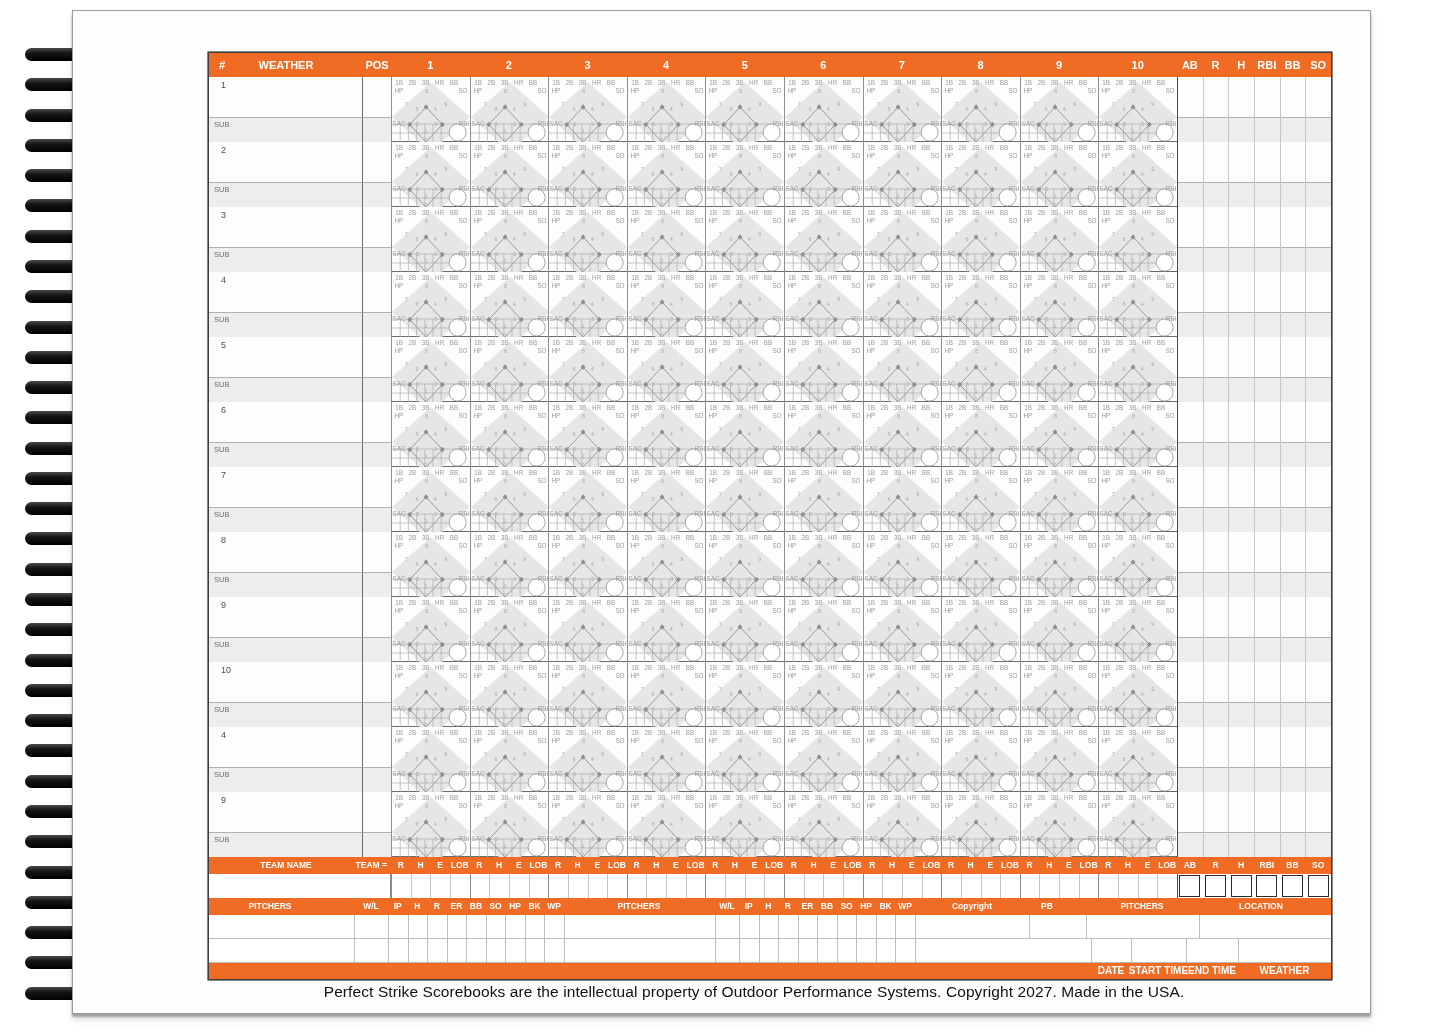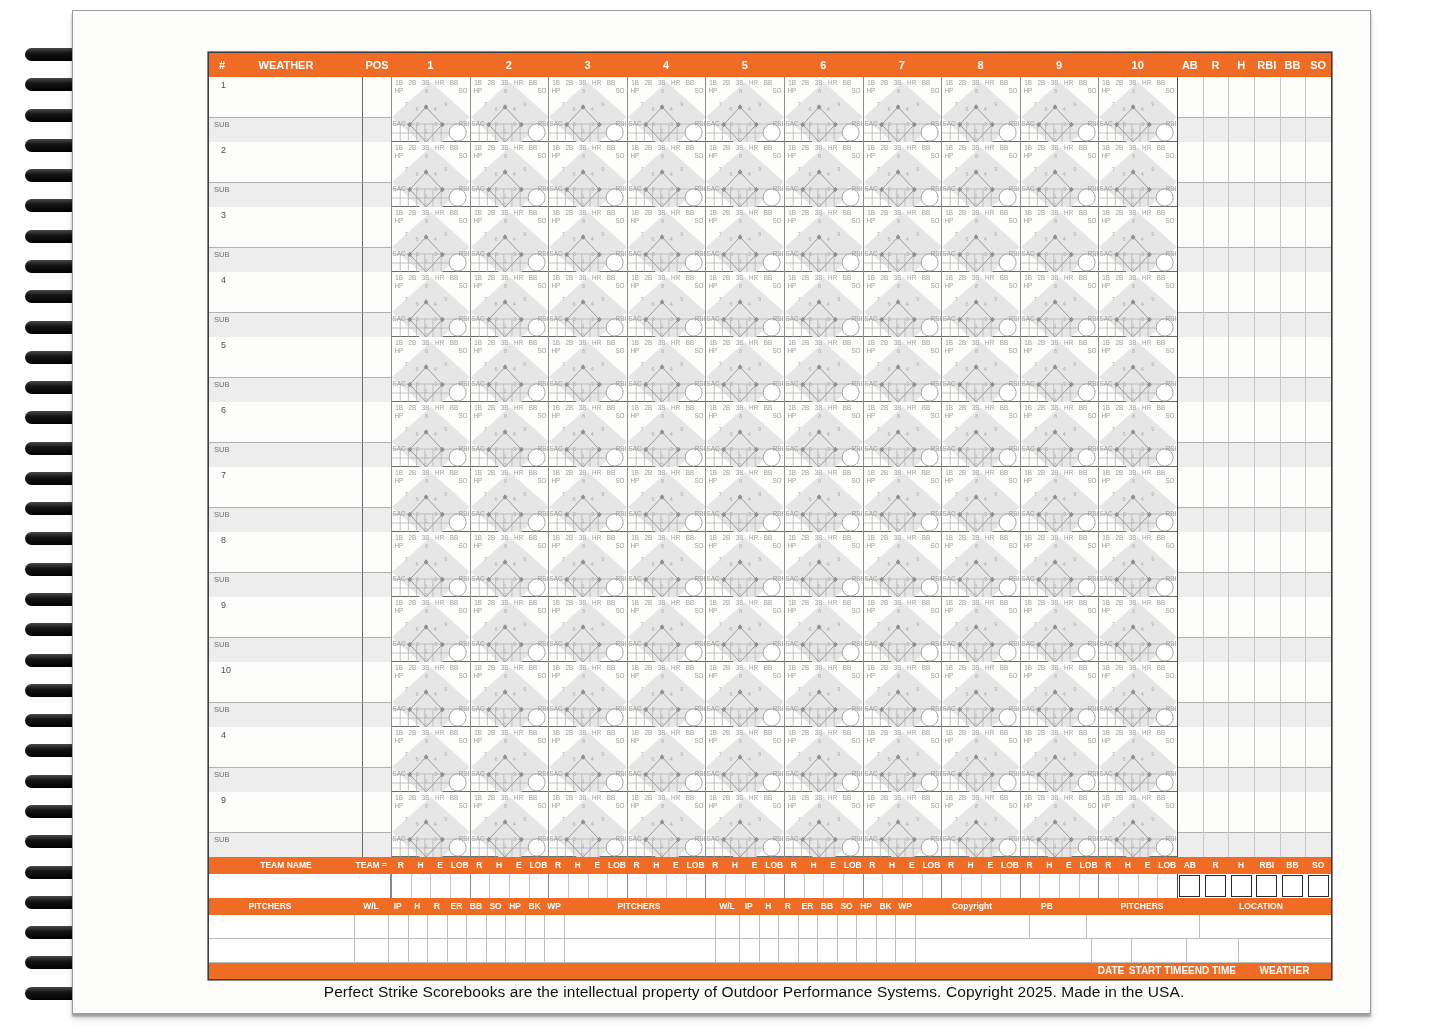--- a/index.html
+++ b/index.html
@@ -1062,15 +1062,15 @@
           <div class="cell" style="left: 977px; top: 0px; width: 0px; height: 24px; border-left: 1px solid rgb(189, 189, 189);"></div>
           <div class="cell" style="left: 1029px; top: 0px; width: 0px; height: 24px; border-left: 1px solid rgb(189, 189, 189);"></div>
         </div>
         <div class="cell orange" style="left: 0px; top: 910px; width: 1122px; height: 16px;">
           <div class="olabel bl" style="left: 872px; top: 0px; width: 60px;">DATE</div>
           <div class="olabel bl" style="left: 909px; top: 0px; width: 81px;">START TIME</div>
           <div class="olabel bl" style="left: 963px; top: 0px; width: 80px;">END TIME</div>
           <div class="olabel bl" style="left: 1035px; top: 0px; width: 81px;">WEATHER</div>
         </div>
       </div>
-    <div class="footer">Perfect Strike Scorebooks are the intellectual property of Outdoor Performance Systems. Copyright 2025. Made in the USA.</div>
+    <div class="footer">Perfect Strike Scorebooks are the intellectual property of Outdoor Performance Systems. Copyright 2027. Made in the USA.</div>
   </div>
 </div>
 
 </body></html>

